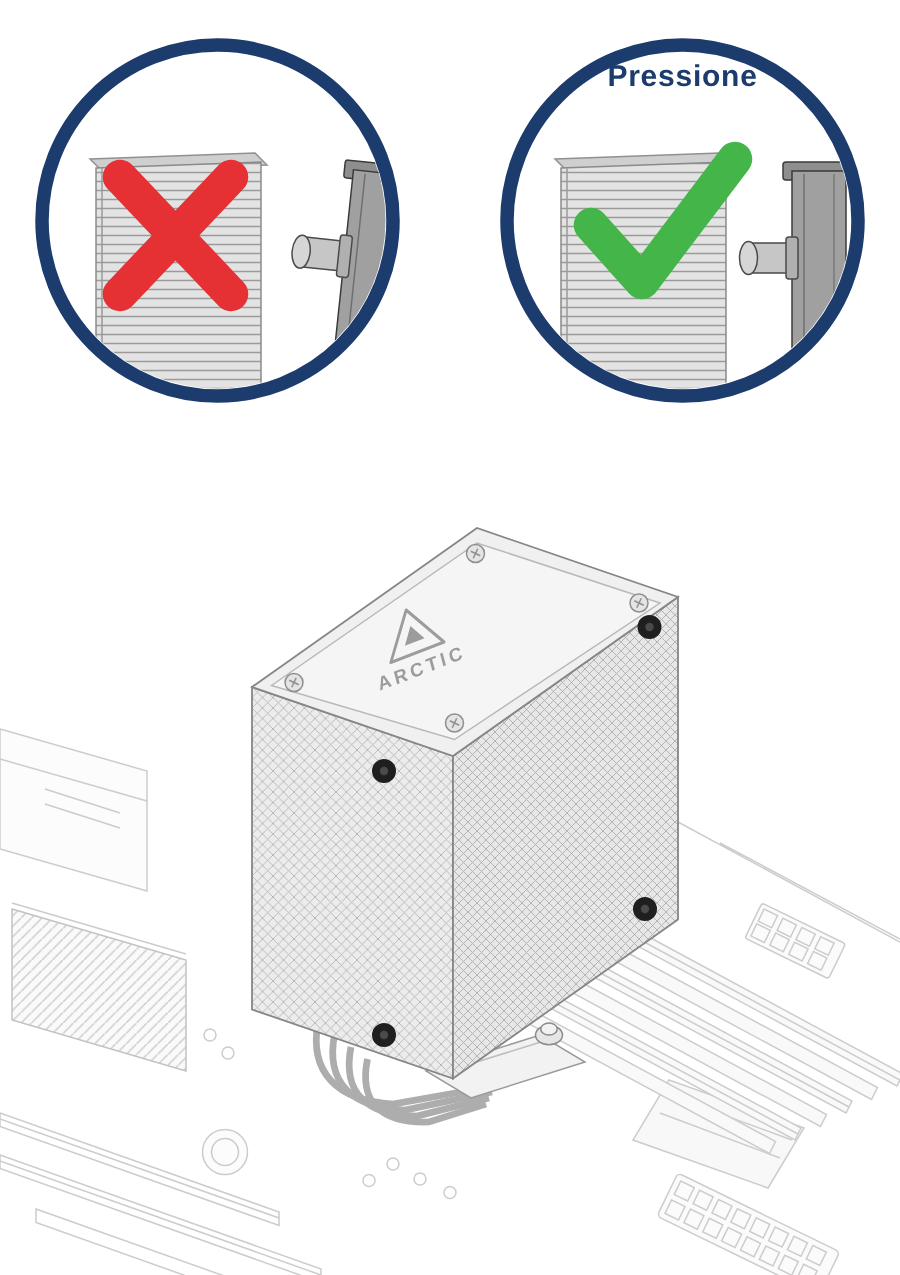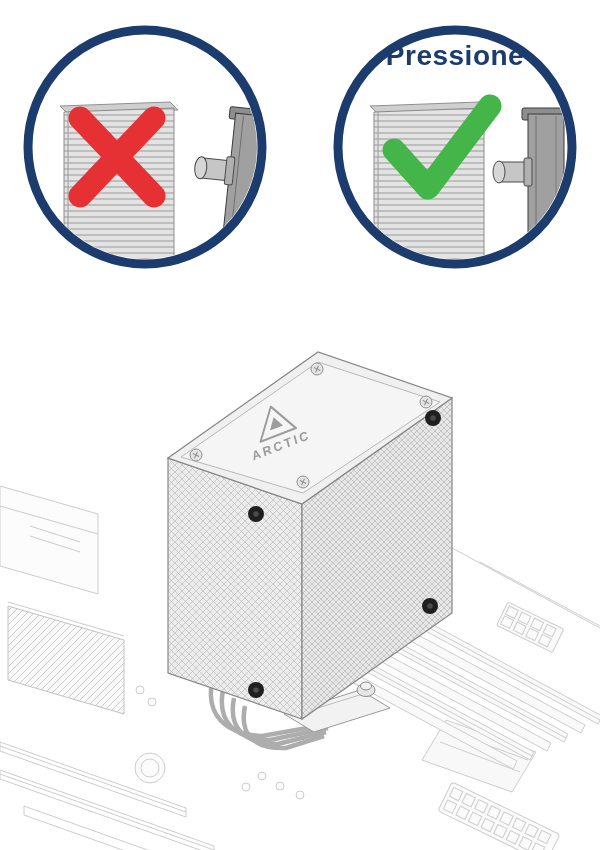--- a/index.html
+++ b/index.html
@@ -3,21 +3,21 @@
 <meta charset="utf-8">
 <style>
   html,body{margin:0;padding:0;background:#ffffff;}
   .page{position:relative;width:600px;height:850px;background:#ffffff;overflow:hidden;
         font-family:"Liberation Sans",sans-serif;}
   .badge{position:absolute;width:250px;height:250px;}
   .badge-left{left:20px;top:22px;}
   .badge-right{left:330px;top:22px;}
   .badge svg{position:absolute;left:0;top:0;}
   .pressione{position:absolute;top:18px;left:0;width:100%;text-align:center;
-             font-size:28px;font-weight:bold;color:#1c3c6e;z-index:3;letter-spacing:.5px;}
+             font-size:20px;font-weight:bold;color:#1c3c6e;z-index:3;letter-spacing:.5px;}
   .scene{position:absolute;left:0;top:290px;width:600px;height:560px;}
   .scene svg{display:block;}
 </style>
 </head>
 <body>
 
 <div class="page">
 
   <div class="badge badge-left">
     <svg width="250" height="250" viewBox="0 0 250 250">

